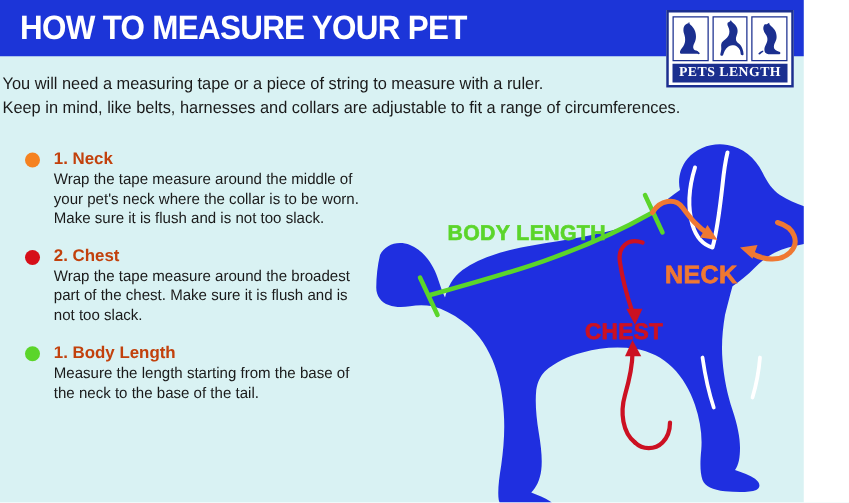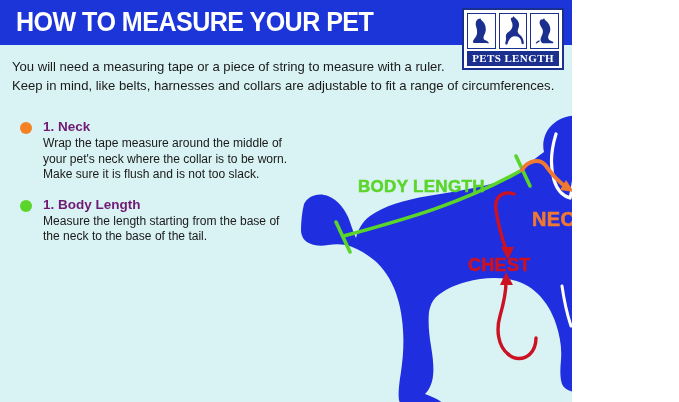--- a/index.html
+++ b/index.html
@@ -2,21 +2,21 @@
 <html><head>
 <meta charset="utf-8">
 <style>
   html, body {
     margin: 0;
     padding: 0;
     background: #ffffff;
   }
   #root {
     position: relative;
-    width: 572px;
+    width: 643px;
     height: 402px;
     background: #d9f2f3;
     overflow: hidden;
     font-family: "Liberation Sans", sans-serif;
     box-sizing: border-box;
   }
 
   
   #header-band {
     position: absolute;
@@ -78,21 +78,21 @@
     font-size: 11px;
     letter-spacing: 0.4px;
     text-align: center;
     line-height: 15px;
     white-space: nowrap;
   }
 
   
   #intro {
     position: absolute;
-    left: 12px;
+    left: 2px;
     top: 57px;
     width: 560px;
     color: #1a1a1a;
     font-family: "Liberation Sans Narrow", "Liberation Sans", sans-serif;
     font-size: 13.5px;
     line-height: 19px;
   }
   #intro div { white-space: nowrap; transform: scaleX(0.97); transform-origin: left center; }
 
   
@@ -109,21 +109,21 @@
     top: 4px;
     width: 12px;
     height: 12px;
     border-radius: 50%;
   }
   .step-title {
     margin: 0 0 1px 23px;
     font-family: "Liberation Sans Narrow", "Liberation Sans", sans-serif;
     font-size: 13.5px;
     font-weight: bold;
-    color: #701a75;
+    color: #c2410c;
     line-height: 17px;
   }
   .step-body {
     margin: 0 0 0 23px;
     font-family: "Liberation Sans Narrow", "Liberation Sans", sans-serif;
     font-size: 12.3px;
     color: #1a1a1a;
     line-height: 15.5px;
     transform: scaleX(0.98);
     transform-origin: left top;
@@ -182,20 +182,25 @@
   </div>
 
   <div id="steps">
 
     <div class="step">
       <span class="step-bullet" style="background:#f58220"></span>
       <p class="step-title">1. Neck</p>
       <p class="step-body">Wrap the tape measure around the middle of your pet's neck where the collar is to be worn. Make sure it is flush and is not too slack.</p>
     </div>
 
+    <div class="step">
+      <span class="step-bullet" style="background:#d60f18"></span>
+      <p class="step-title">2. Chest</p>
+      <p class="step-body">Wrap the tape measure around the broadest part of the chest. Make sure it is flush and is not too slack.</p>
+    </div>
 
     <div class="step">
       <span class="step-bullet" style="background:#5bd52a"></span>
       <p class="step-title">1. Body Length</p>
       <p class="step-body">Measure the length starting from the base of the neck to the base of the tail.</p>
     </div>
 
   </div>
 
   <div id="illustration">

